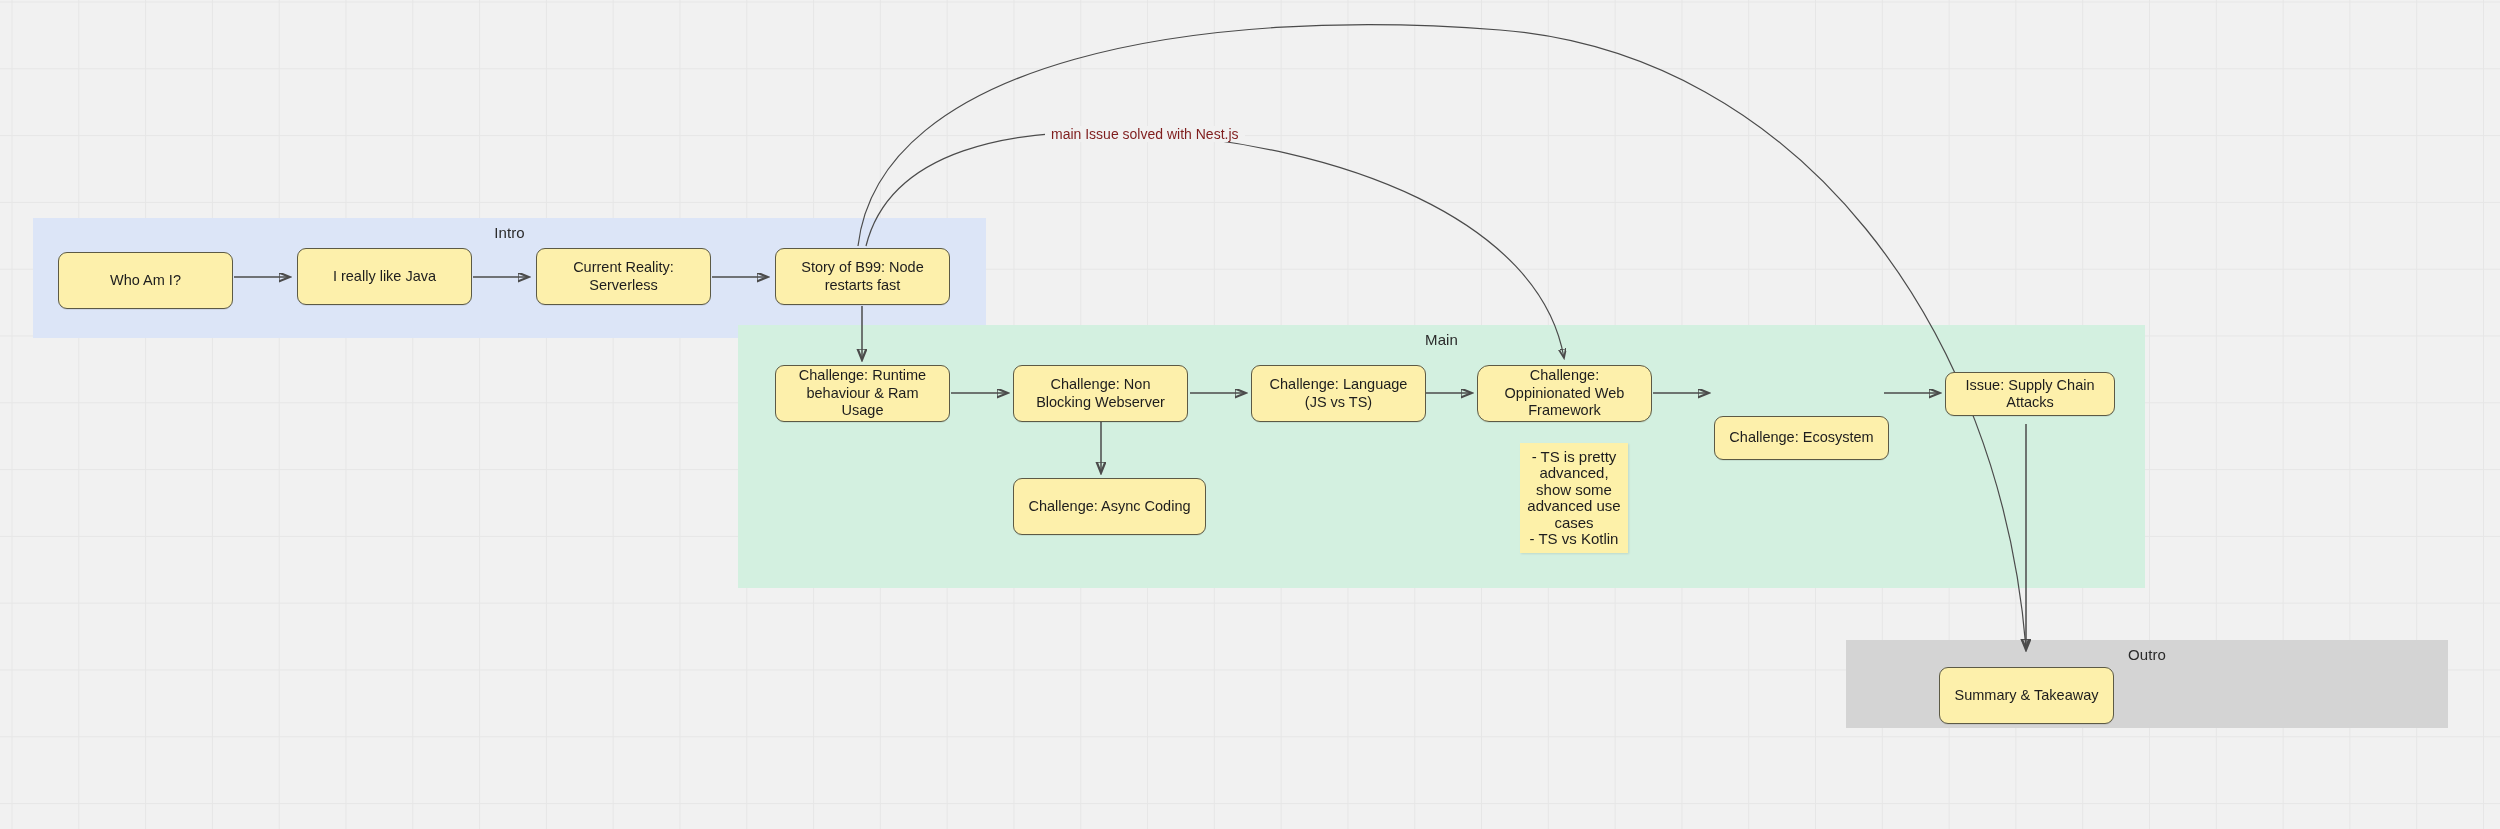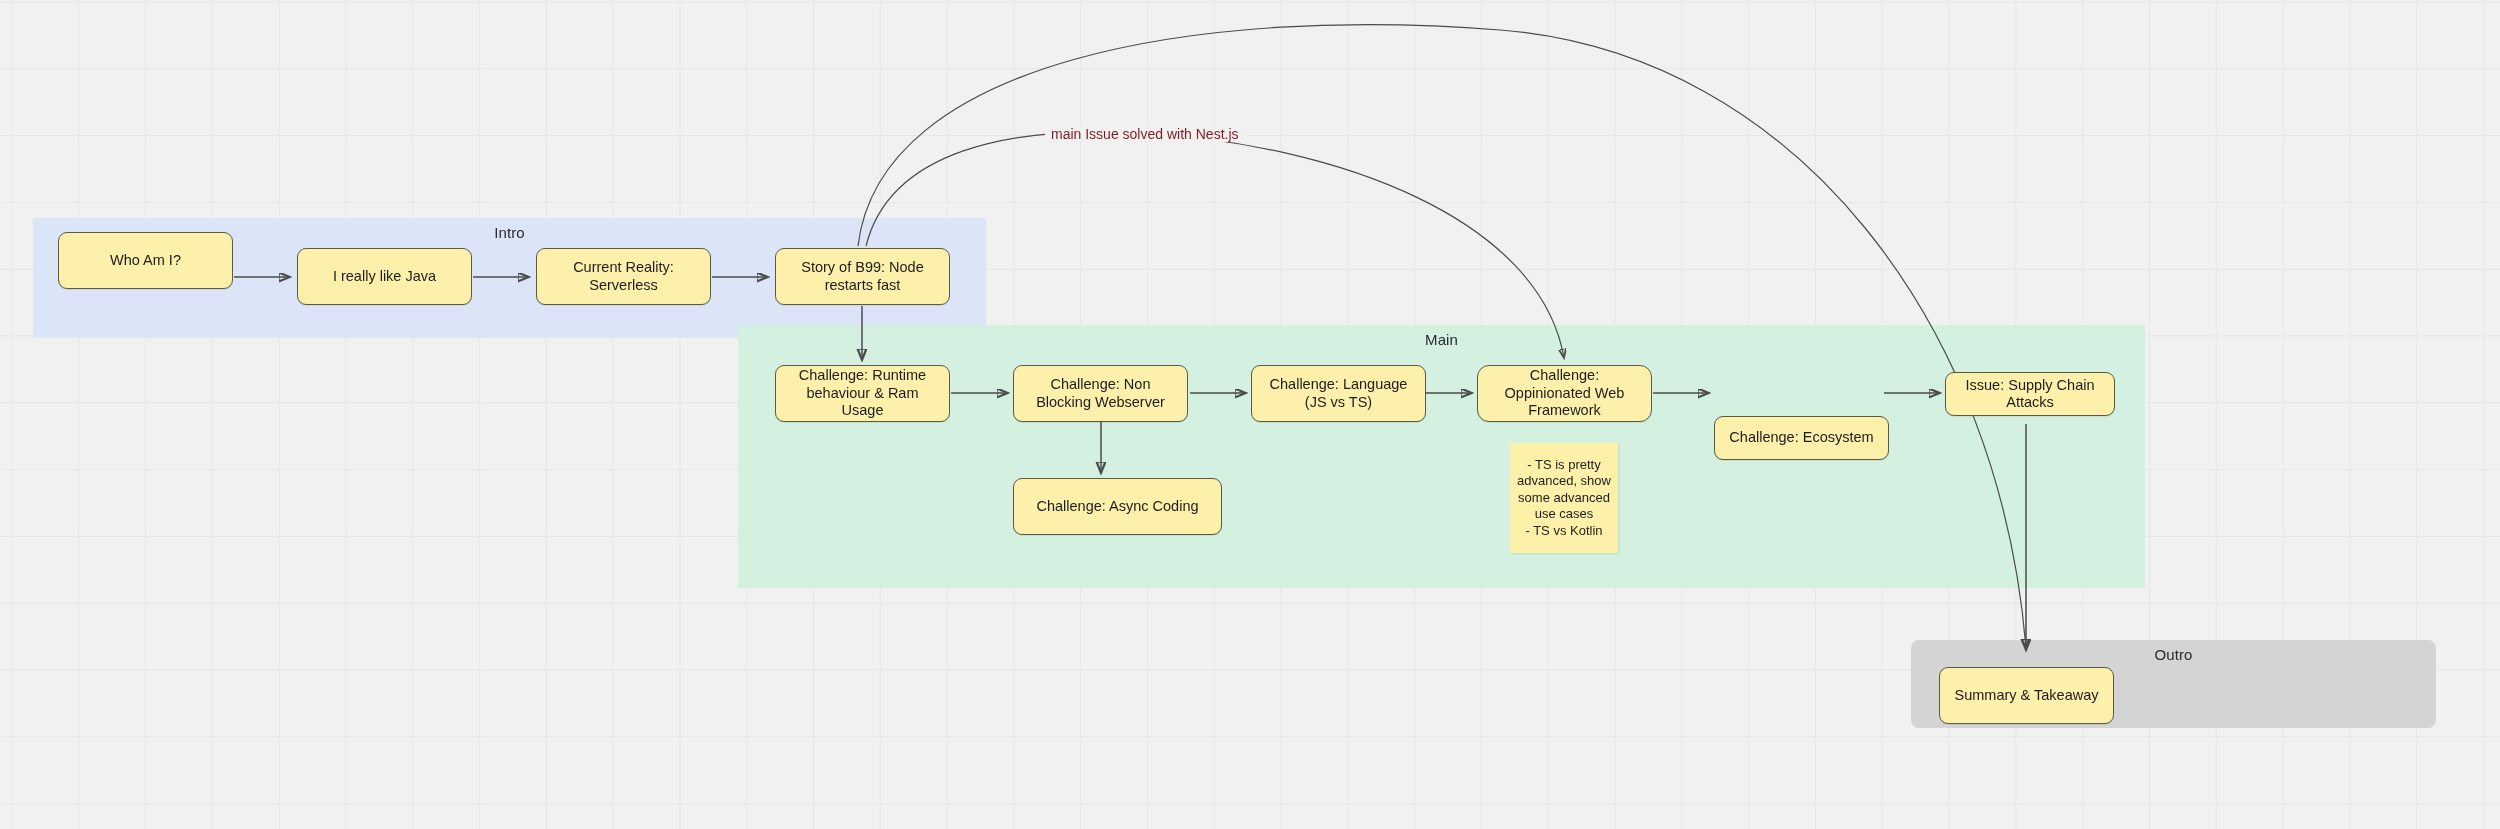--- a/index.html
+++ b/index.html
@@ -38,23 +38,22 @@
   }
   #sec-intro {
     left: 33px; top: 218px; width: 953px; height: 120px;
     background: #dce5f7;
   }
   #sec-main {
     left: 738px; top: 325px; width: 1407px; height: 263px;
     background: #d3f0e0;
   }
   #sec-outro {
-    left: 1911px; top: 640px; width: 525px; height: 88px;
+    left: 1846px; top: 640px; width: 602px; height: 88px;
     background: #d4d4d4;
-    border-radius: 8px;
   }
   
   .node {
     position: absolute;
     background: #fdf0ab;
     border: 1.4px solid #5c5a45;
     border-radius: 9px;
     display: flex;
     align-items: center;
     justify-content: center;
@@ -67,26 +66,27 @@
   }
   
   .sticky {
     position: absolute;
     background: #fdf1a9;
     border: none;
     display: flex;
     align-items: center;
     justify-content: center;
     text-align: center;
-    font-size: 13px;
+    font-size: 15px;
     color: #1d1d1d;
     line-height: 16.5px;
     padding: 4px 6px;
     white-space: pre-line;
     box-shadow: 1px 1px 2px rgba(0,0,0,.10);
+    margin-left: 10px;
   }
   
   #edges {
     position: absolute;
     left: 0; top: 0;
     width: 2500px; height: 829px;
     pointer-events: none;
   }
   #edges path, #edges line { fill: none; stroke: #4b4b4b; stroke-width: 1.5; }
   #edges .thin { stroke-width: 1.2; }
@@ -140,21 +140,21 @@
 
     <line x1="2026" y1="424" x2="2026" y2="650" marker-end="url(#arrow)"></line>
 
     <path class="thin" d="M 858,246 C 880,60 1200,6 1500,30 C 1800,54 2000,330 2026,648" marker-end="url(#arrow)"></path>
 
     <path class="thin" d="M 866,246 C 890,150 1010,126 1140,133 C 1340,144 1540,220 1564,358" marker-end="url(#arrow)"></path>
   </svg>
 
   <div class="edge-label" style="left:1045px; top:126px;">main Issue solved with Nest.js</div>
 
-  <div class="node" style="left:58px;  top:232px; width:175px; height:57px;">
+  <div class="node" style="left:58px;  top:252px; width:175px; height:57px;">
     <span>Who Am I?</span>
   </div>
 
   <div class="node" style="left:297px; top:248px; width:175px; height:57px;">
     <span>I really like Java</span>
   </div>
 
   <div class="node" style="left:536px; top:248px; width:175px; height:57px;">
     <span>Current Reality: Serverless</span>
   </div>
@@ -164,21 +164,21 @@
   </div>
 
   <div class="node" style="left:775px; top:365px; width:175px; height:57px;">
     <span>Challenge: Runtime behaviour &amp; Ram Usage</span>
   </div>
 
   <div class="node" style="left:1013px; top:365px; width:175px; height:57px;">
     <span>Challenge: Non Blocking Webserver</span>
   </div>
 
-  <div class="node" style="left:1013px; top:478px; width:209px; height:57px;">
+  <div class="node" style="left:1013px; top:478px; width:193px; height:57px;">
     <span>Challenge: Async Coding</span>
   </div>
 
   <div class="node" style="left:1251px; top:365px; width:175px; height:57px;">
     <span>Challenge: Language (JS vs TS)</span>
   </div>
 
   <div class="node" style="left:1477px; top:365px; width:175px; height:57px;border-radius:12px;">
     <span>Challenge: Oppinionated Web Framework</span>
   </div>

